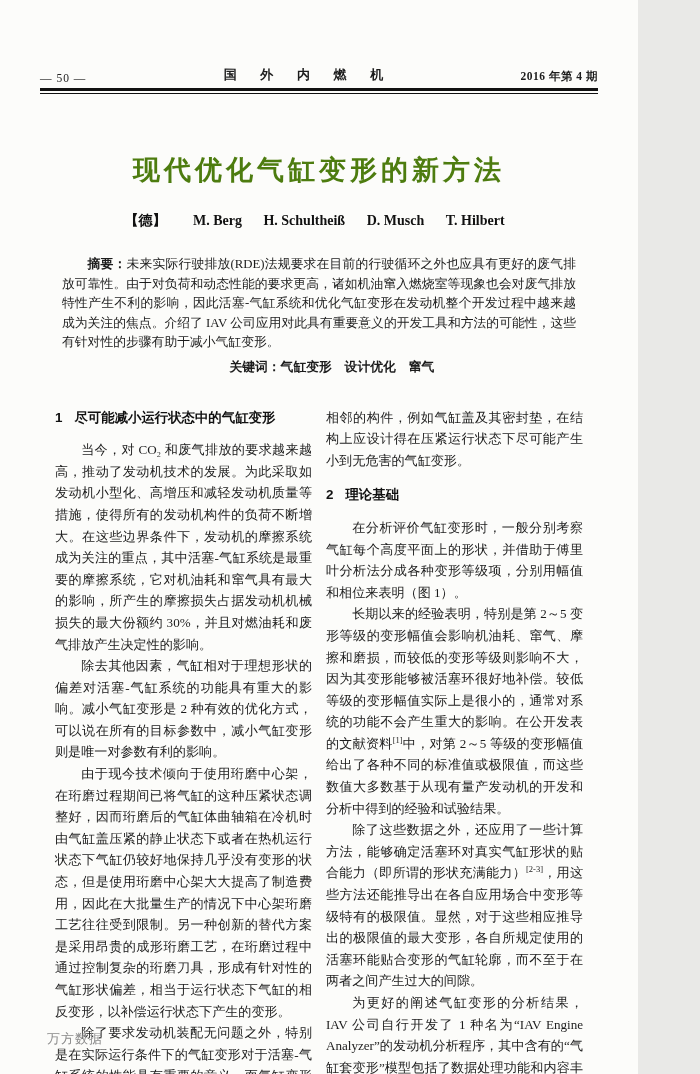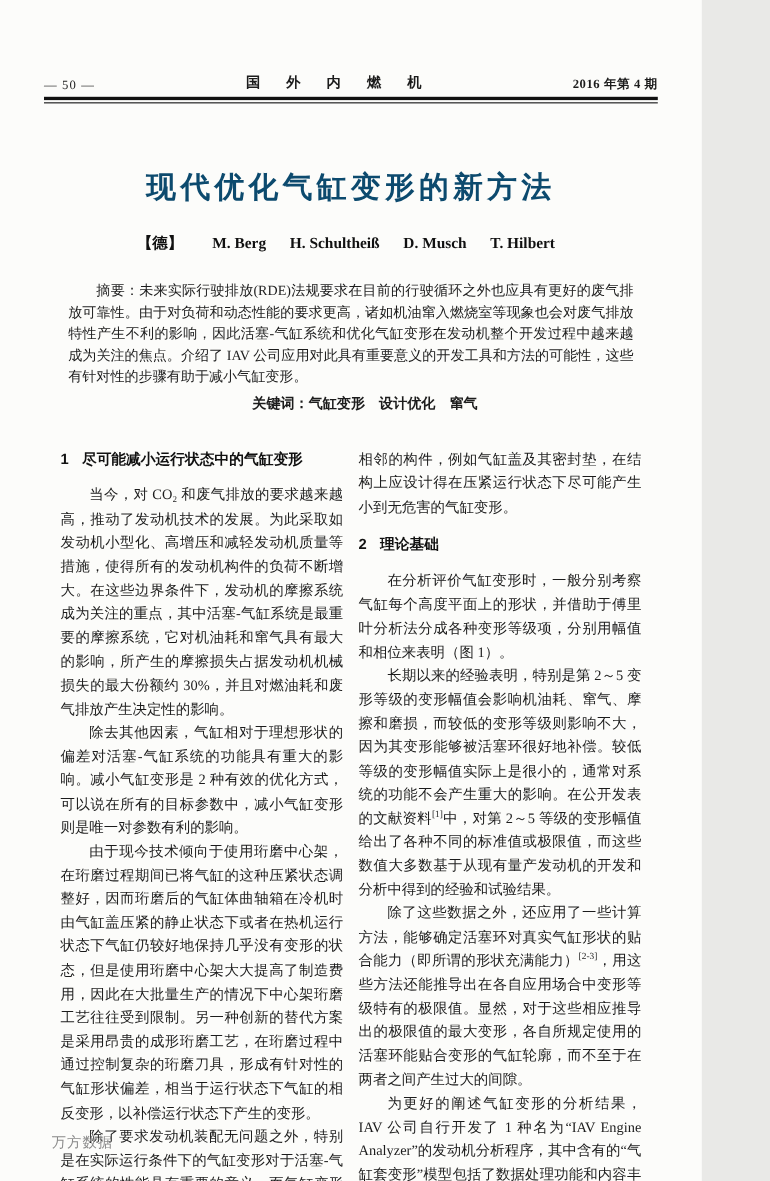--- a/index.html
+++ b/index.html
@@ -35,41 +35,41 @@
   .rule-thick{margin:4px 40px 0;border-top:3px solid #111;}
   .rule-thin{margin:2px 40px 0;border-top:1.5px solid #111;}
   
   .article-title{
     margin-top:58px;
     text-align:center;
     font-family:"Liberation Sans", sans-serif;
     font-weight:bold;
     font-size:27px;
     letter-spacing:4px;
-    color:#0c4a6e;
+    color:#4d7c0f;
   }
   .authors{
     margin-top:24px;
     text-align:center;
     font-weight:bold;
     font-size:14px;
     color:#111;
   }
   .authors .origin{font-family:"Liberation Sans", sans-serif;margin-right:14px;}
   .authors .name{margin:0 9px;}
   
   .abstract{
     margin:24px 62px 0 62px;
     font-size:12.8px;
     line-height:19.6px;
     text-align:justify;
     text-justify:inter-ideograph;
   }
   .abstract p{margin:0;text-indent:2em;}
-  .abstract .label{font-family:"Liberation Sans", sans-serif;font-weight:normal;}
+  .abstract .label{font-family:"Liberation Sans", sans-serif;font-weight:bold;}
   .keywords{
     margin:4px 62px 0 62px;
     font-family:"Liberation Sans", sans-serif;
     font-weight:bold;
     font-size:12.8px;
     line-height:19.6px;
     text-indent:2em;
     text-align:center;
   }
   

